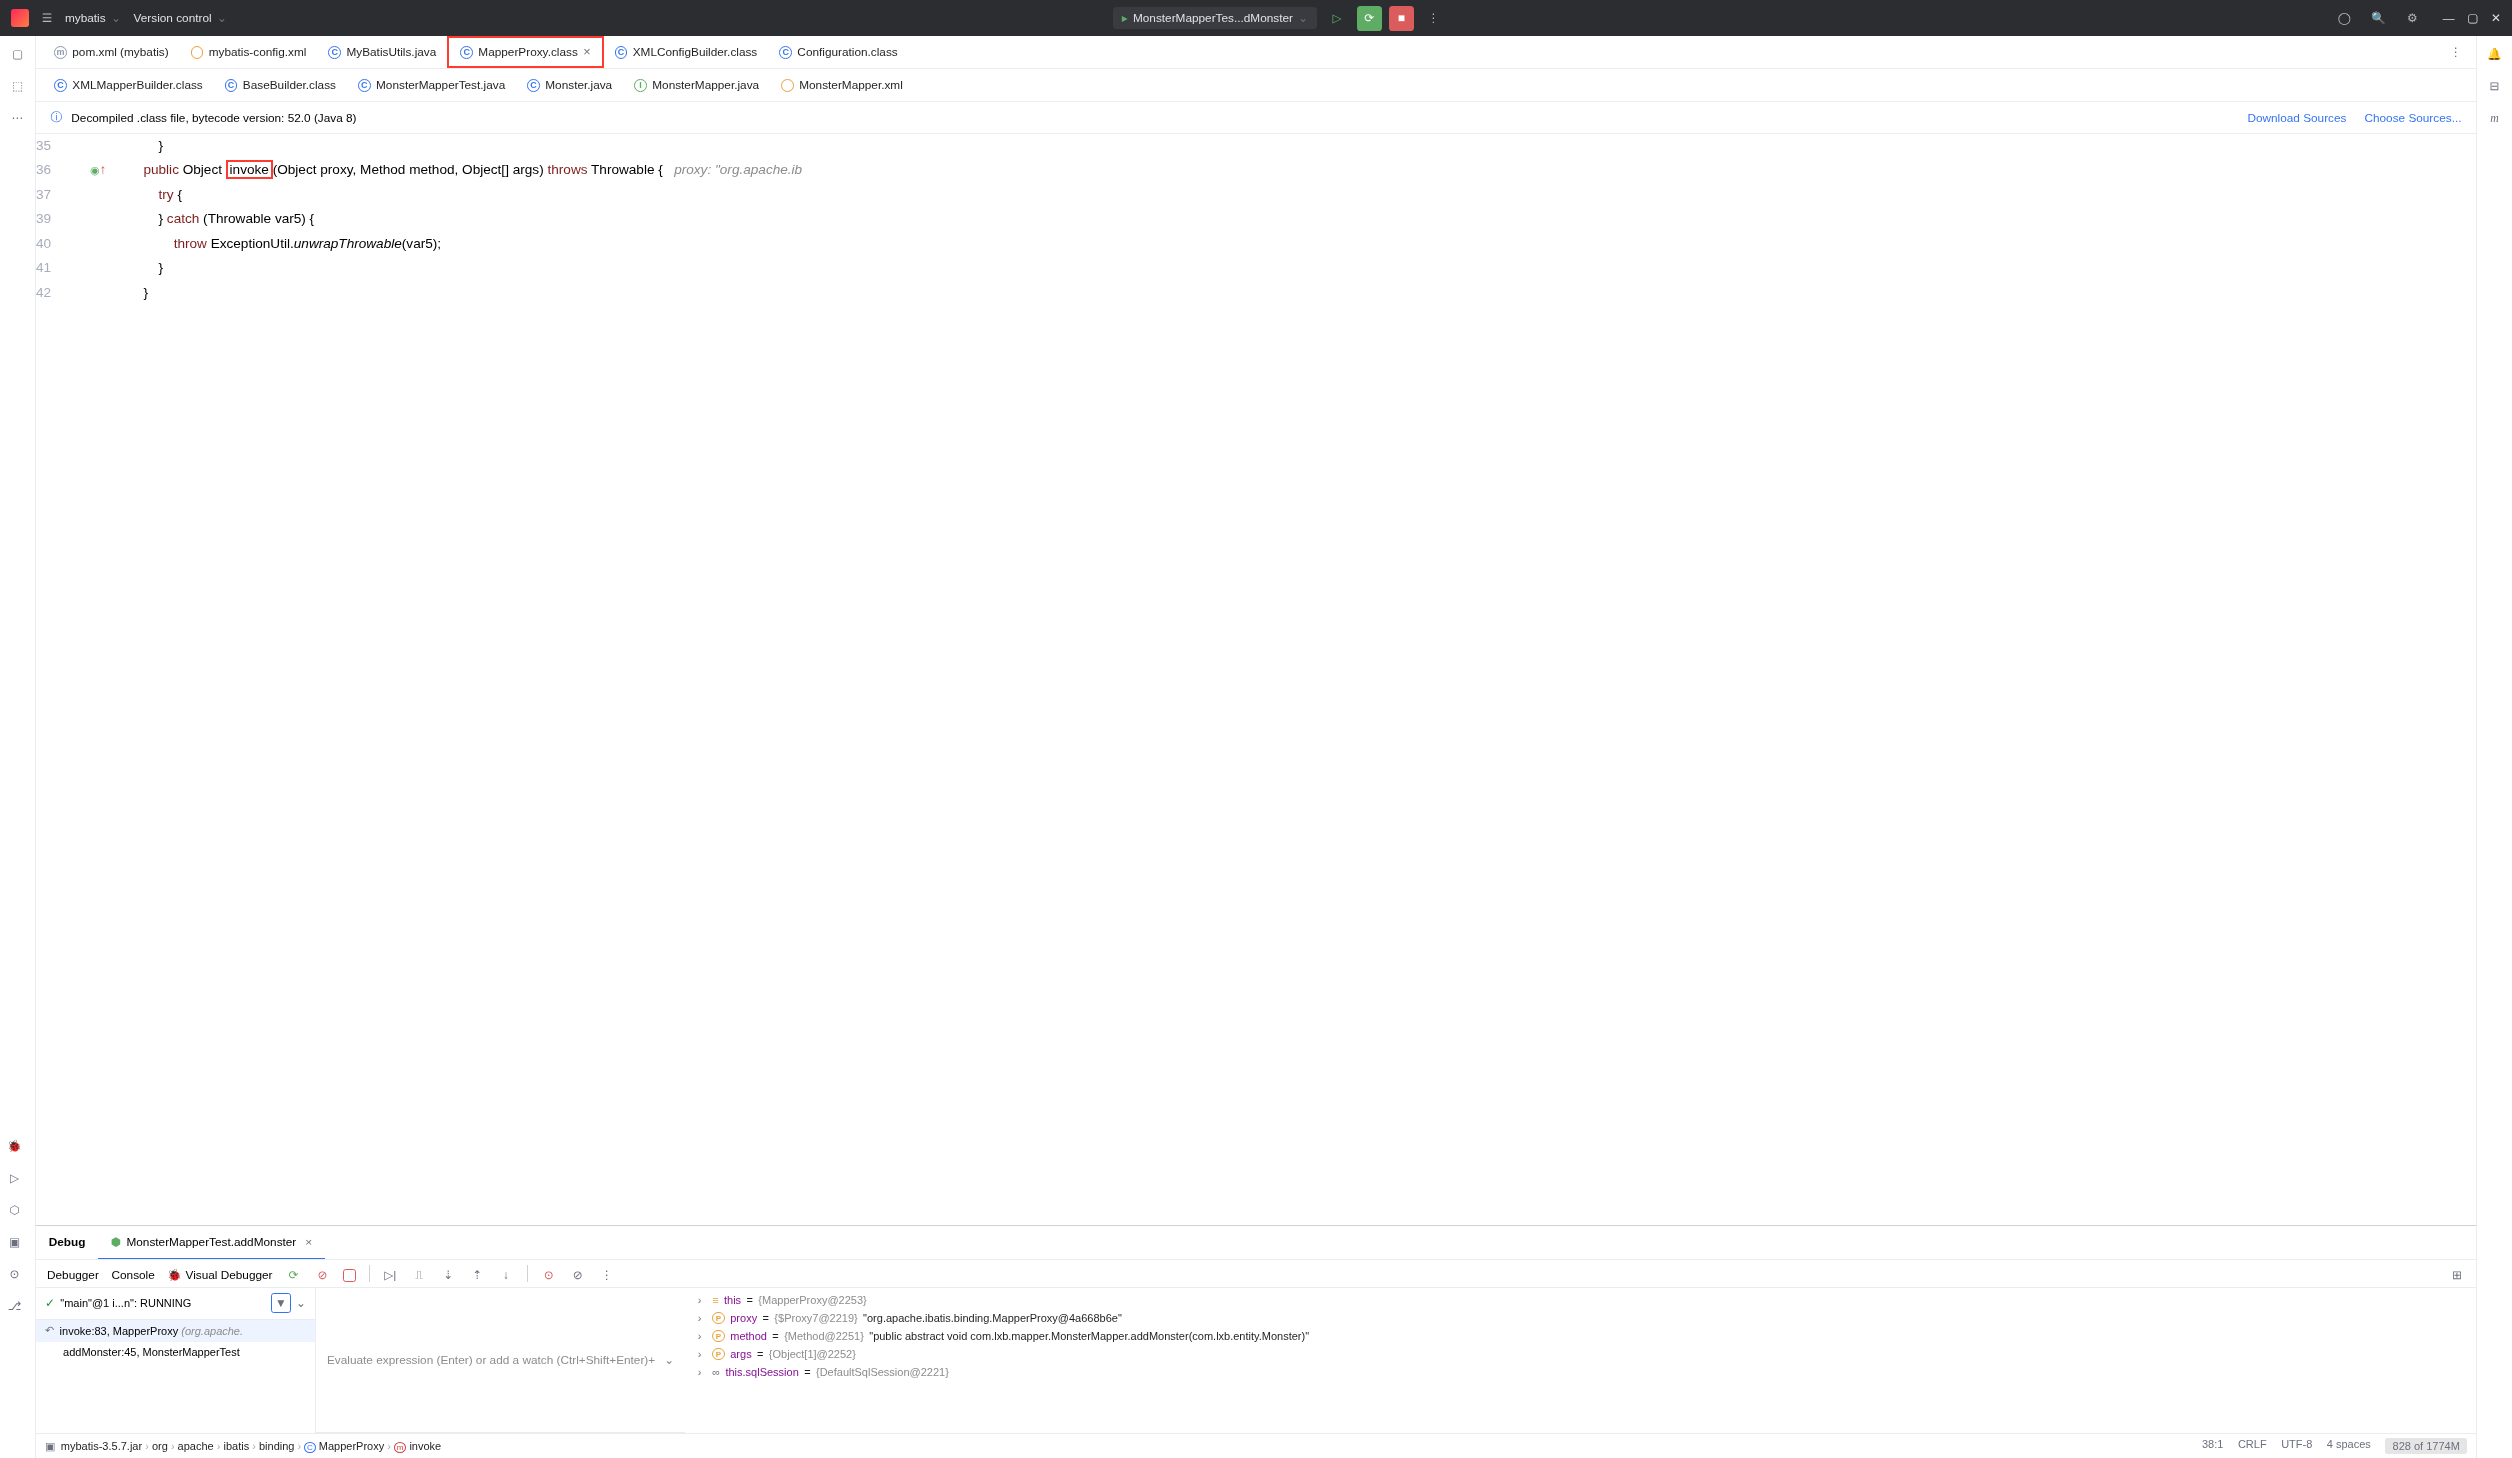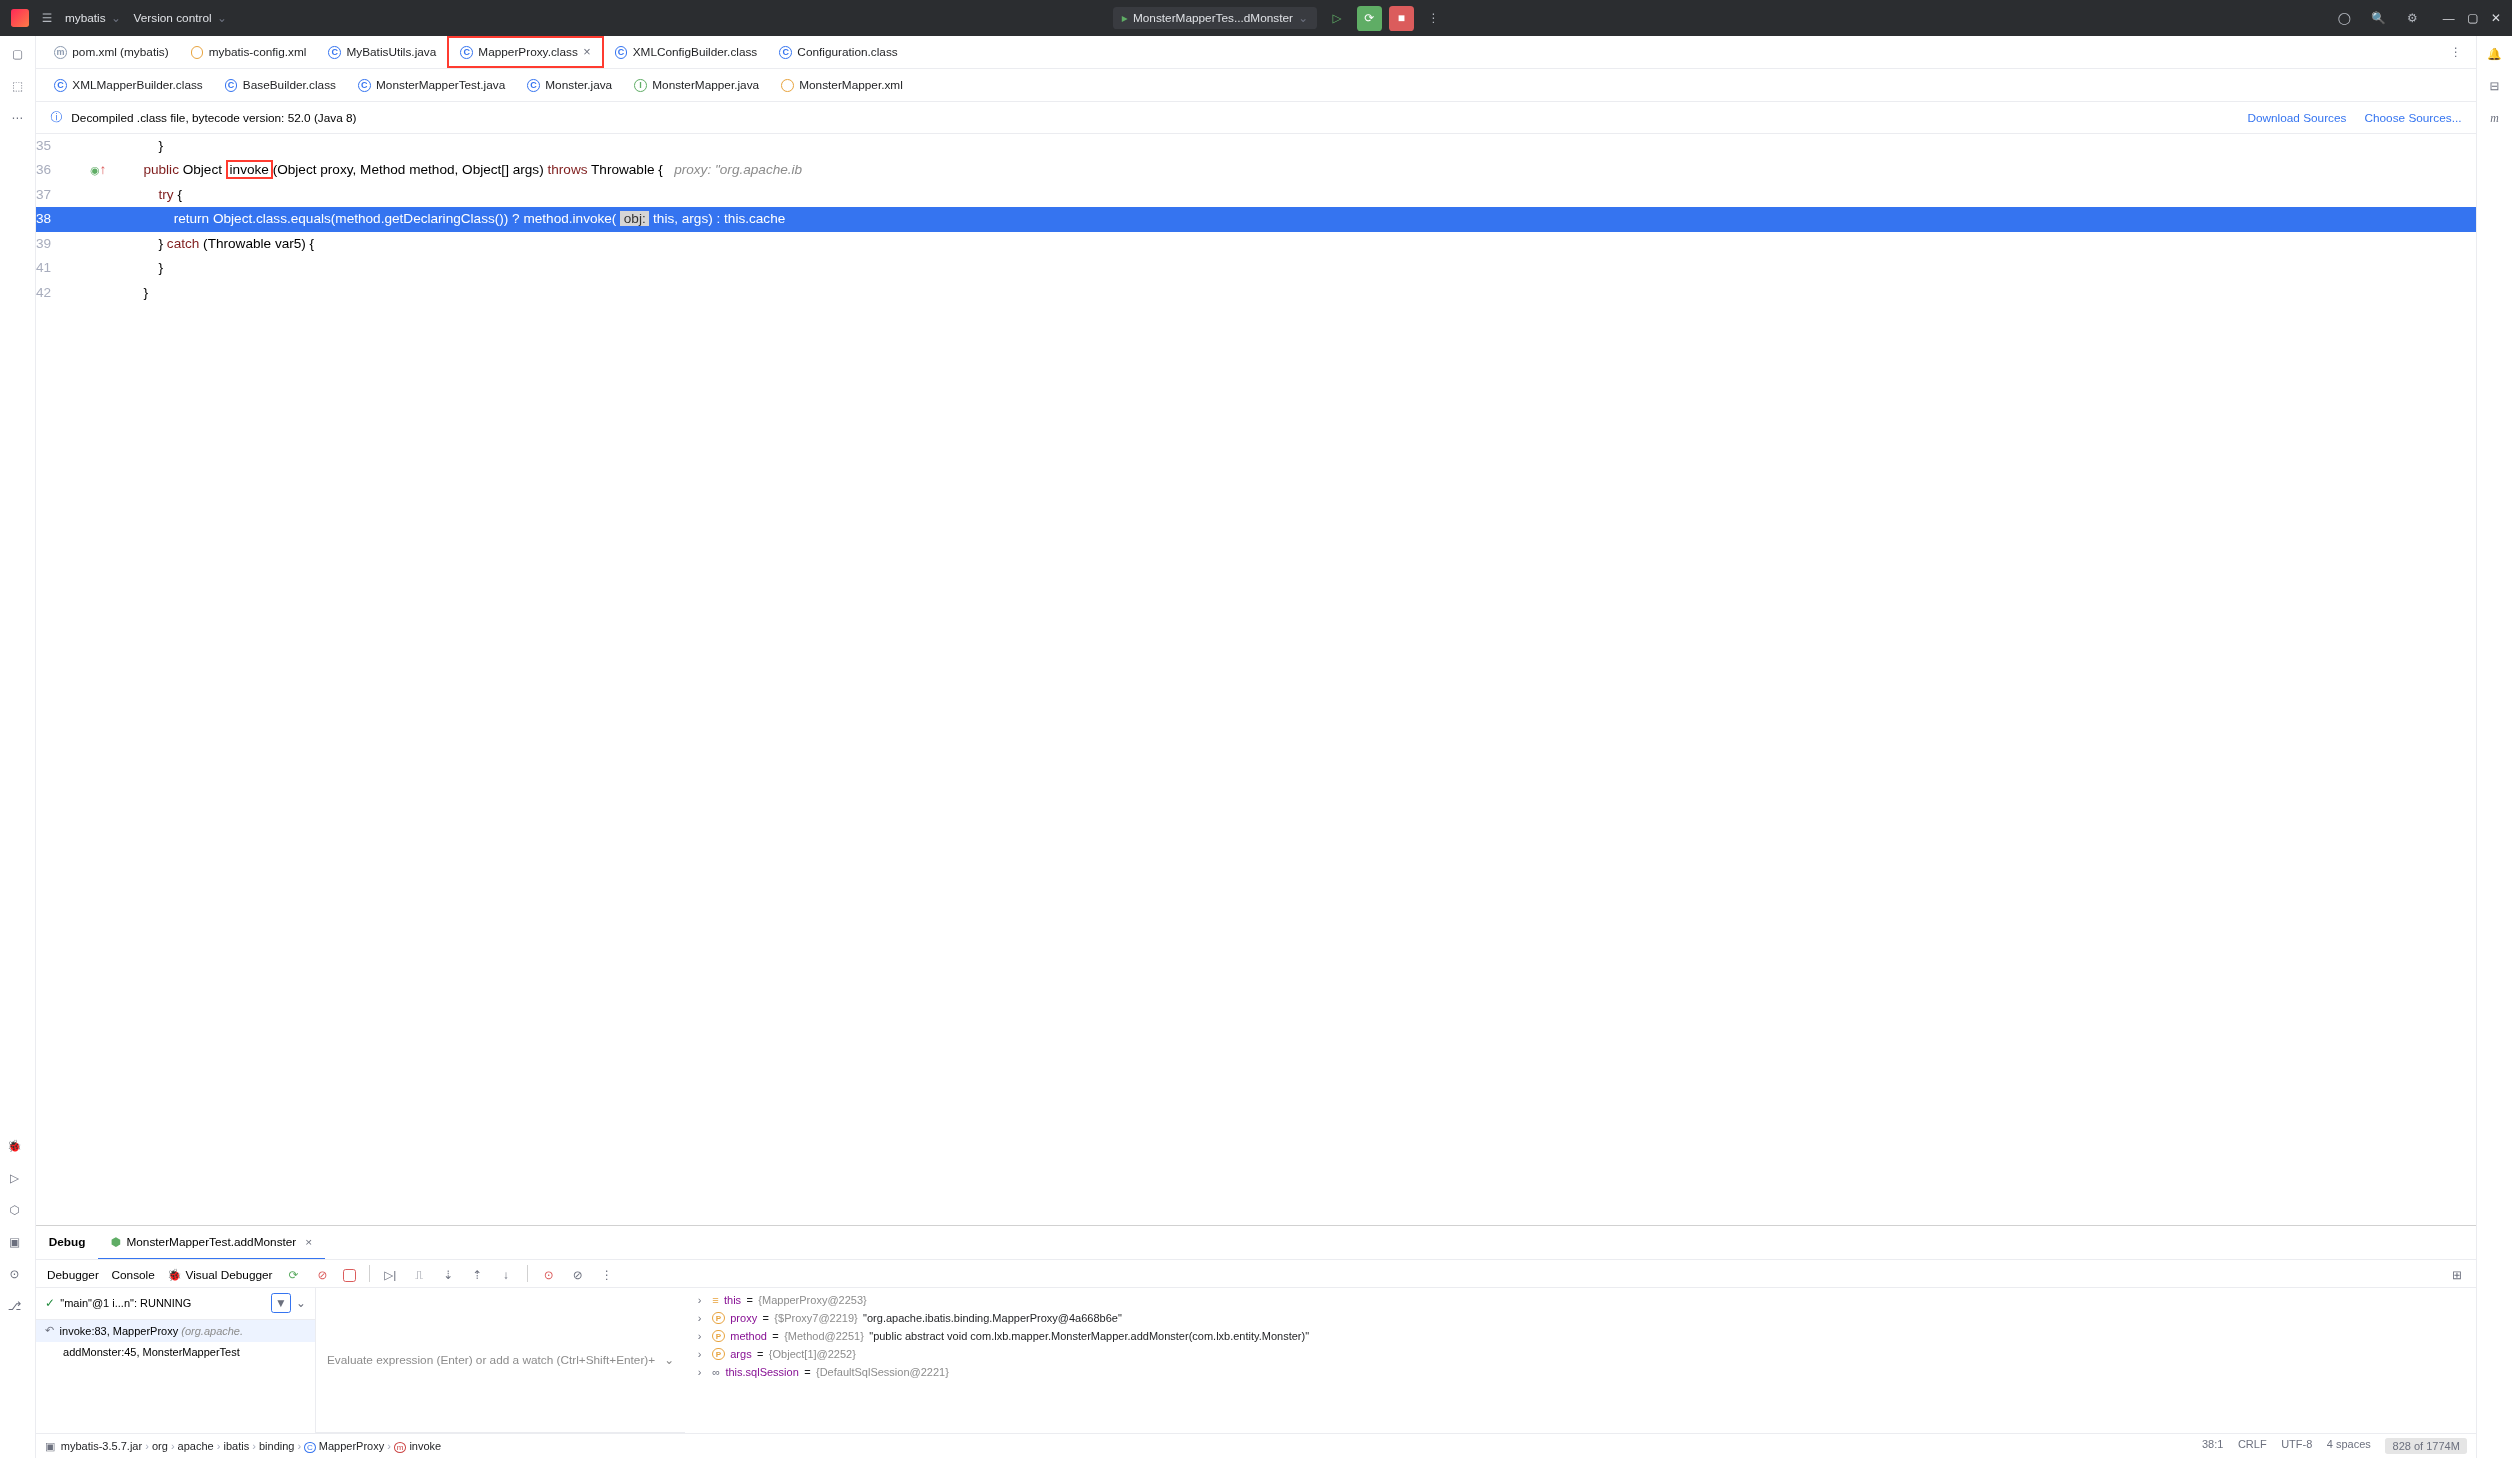--- a/index.html
+++ b/index.html
@@ -213,29 +213,29 @@
       <div class="code-line">
           <span class="line-num">36</span>
           <span class="gutter-marks"><span class="override-icon">◉</span><span class="up-arrow">↑</span></span>
           <span class="code-content">    <span class="kw">public</span> <span>Object</span> <span class="highlight-box">invoke</span><span>(Object proxy, Method method, Object[] args)</span> <span class="kw">throws</span> <span>Throwable {</span>   <span class="comment-inline">proxy: "org.apache.ib</span></span>
         </div>
       <div class="code-line">
           <span class="line-num">37</span>
           <span class="gutter-marks"></span>
           <span class="code-content">        <span class="kw">try</span> {</span>
         </div>
-      <div class="code-line selected">
-          <span class="line-num" style="color:#fff">38</span>
-          <span class="gutter-marks"></span>
-          <span class="code-content">            <span>return</span> <span>Object.class.equals(method.getDeclaringClass()) ? method.invoke(</span> <span class="obj-label" style="color:#333">obj:</span> <span>this, args) : this.cache</span></span>
-        </div>
       <div class="code-line">
           <span class="line-num">39</span>
           <span class="gutter-marks"></span>
           <span class="code-content">        } <span class="kw">catch</span> (Throwable var5) {</span>
+        </div>
+      <div class="code-line">
+          <span class="line-num">40</span>
+          <span class="gutter-marks"></span>
+          <span class="code-content">            <span class="kw">throw</span> ExceptionUtil.<span style="font-style:italic">unwrapThrowable</span>(var5);</span>
         </div>
       <div class="code-line">
           <span class="line-num">41</span>
           <span class="gutter-marks"></span>
           <span class="code-content">        }</span>
         </div>
       <div class="code-line">
           <span class="line-num">42</span>
           <span class="gutter-marks"></span>
           <span class="code-content">    }</span>

